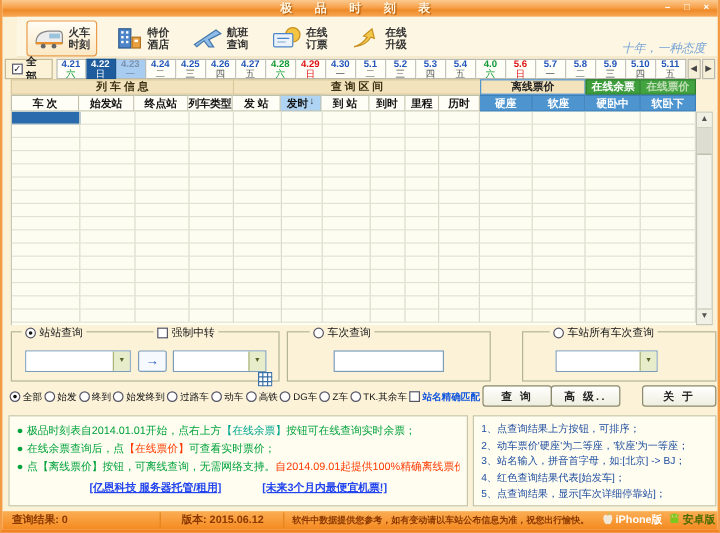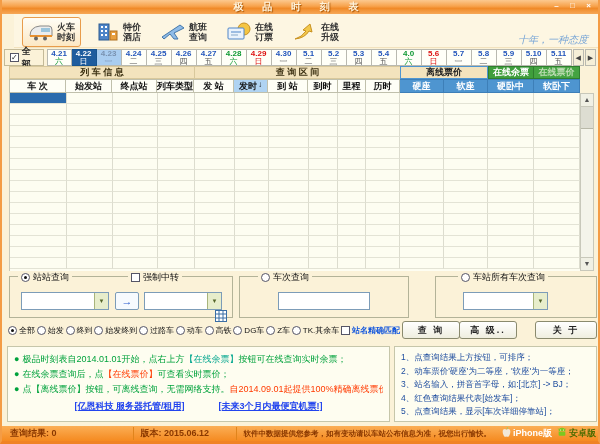--- a/index.html
+++ b/index.html
@@ -79,21 +79,21 @@
 .seg-teal{color:#00A68E}
 .seg-red{color:#FF3A00}
 .links{display:flex;justify-content:center;gap:34px;margin-top:3px}
 .link{color:#2244EE;text-decoration:underline;font-weight:bold;font-size:9px}
 .tipsbox{position:absolute;top:346px;left:392px;width:203px;height:76px;background:#FEFDF0;border:1px solid #C6C6AA;padding:4px 6px;color:#1D4C9E}
 .tipline{line-height:13.5px;font-size:8.5px;white-space:nowrap;overflow:hidden}
 
 .statusbar{position:absolute;left:-2px;right:-2px;top:426px;height:15px;background:linear-gradient(180deg,#FBAE55,#F58A20);display:flex;align-items:center;color:#8A3800;font-weight:bold;padding:0 4px;font-size:9px}
 .sseg{padding:0 6px;white-space:nowrap}
 .sseg.results{width:150px;border-right:1px solid #E0841C}
-.sseg.version{width:118px;text-align:left;border-right:1px solid #E0841C}
+.sseg.version{width:118px;text-align:center;border-right:1px solid #E0841C}
 .sseg.notice{font-size:7.5px}
 .sspacer{flex:1}
 .mlink{display:flex;align-items:center;gap:2px;margin-left:5px;white-space:nowrap}
 .mlink.iphone{color:#FFF}
 .mlink.android{color:#4A6B00}
 </style>
 </head>
 <body>
 
 <div class="win">

